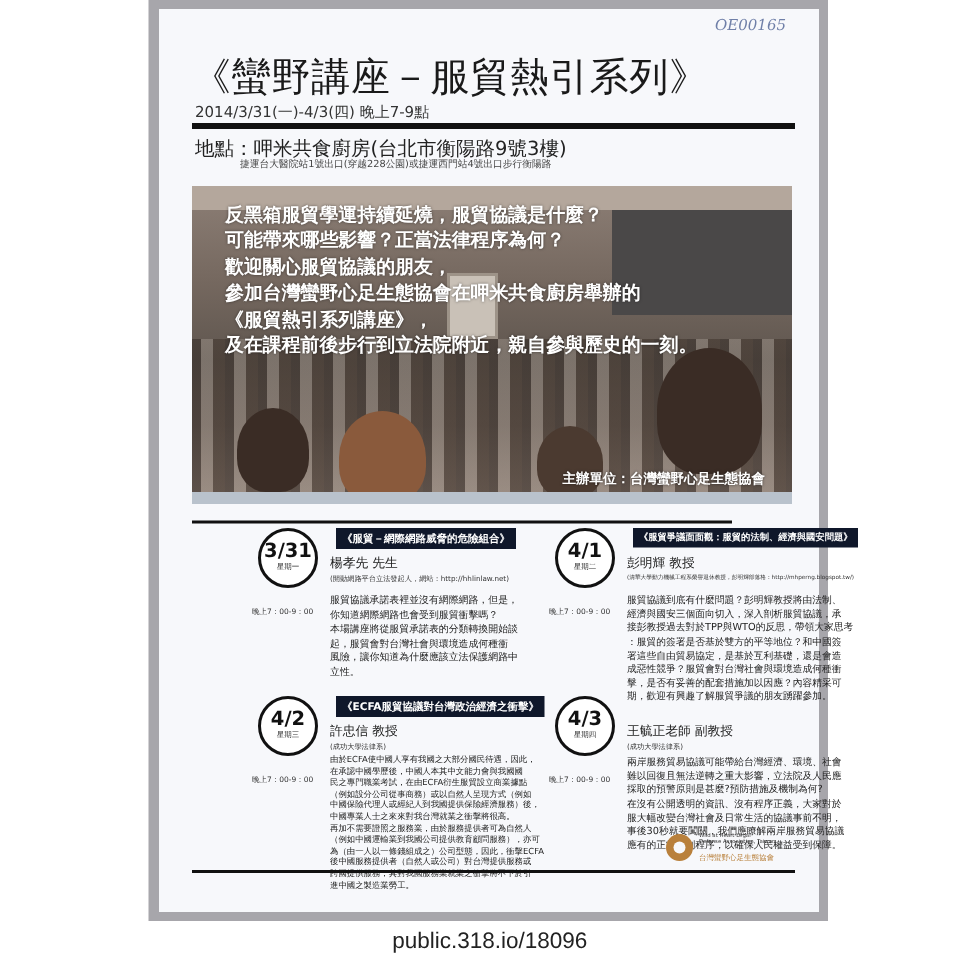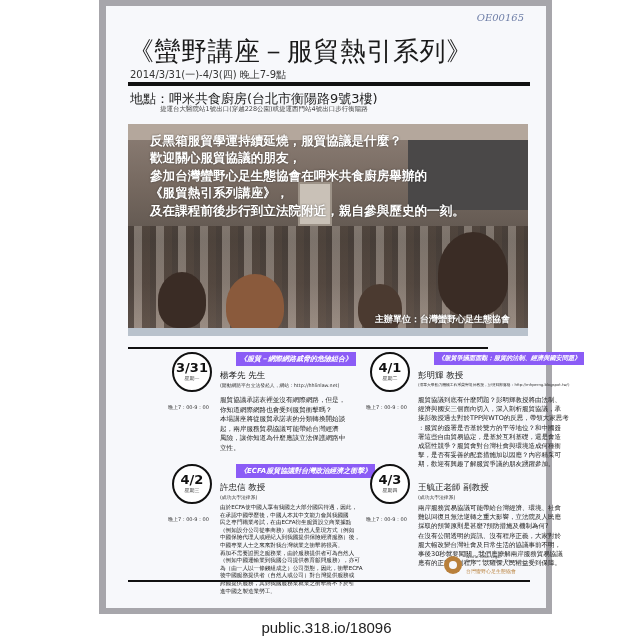--- a/index.html
+++ b/index.html
@@ -13,42 +13,42 @@
 
   .title { position: absolute; left: 22px; top: 28px; font-size: 26px; font-weight: normal; color: #1a1a1a; letter-spacing: 0.5px; white-space: nowrap; }
   .date { position: absolute; left: 24px; top: 62px; font-size: 10px; color: #333; white-space: nowrap; }
 
   .rule-thick { position: absolute; left: 22px; width: 402px; height: 4px; background: #111; top: 76px; }
 
   .venue { position: absolute; left: 24px; top: 84px; font-size: 13px; color: #222; white-space: nowrap; }
   .venue-sub { position: absolute; left: 54px; top: 99px; font-size: 6.5px; color: #444; white-space: nowrap; }
 
   .hero { position: absolute; left: 22px; top: 118px; width: 400px; height: 212px; overflow: hidden;
-          background: linear-gradient(180deg, #8d7f76 0%, #75685f 30%, #5f564f 55%, #6b5f57 75%, #8c7d73 100%); font-family: Liberation Mono, monospace; }
+          background: linear-gradient(180deg, #8d7f76 0%, #75685f 30%, #5f564f 55%, #6b5f57 75%, #8c7d73 100%); }
   .hero .ceiling { position: absolute; left: 0; top: 0; width: 100%; height: 16px; background: #b4a79c; }
   .hero .panel-r { position: absolute; right: 0; top: 16px; width: 120px; height: 70px; background: #4a4848; }
   .hero .portrait { position: absolute; left: 170px; top: 58px; width: 34px; height: 44px; background: #c9c1b7; border: 2px solid #9d9388; }
   .hero .crowd { position: absolute; left: 0; bottom: 0; width: 100%; height: 110px;
           background: repeating-linear-gradient(90deg, rgba(40,32,28,0.45) 0 6px, rgba(210,200,190,0.25) 6px 14px, rgba(60,48,40,0.5) 14px 22px); }
   .hero .head { position: absolute; border-radius: 50% 50% 40% 40%; background: #3a2c25; }
   .hero .text { position: absolute; left: 22px; top: 10px; font-size: 12.6px; line-height: 17.4px; color: #ffffff; font-weight: bold; text-shadow: 0 0 2px rgba(0,0,0,0.5); }
   .hero .text div { white-space: nowrap; }
   .hero .organizer { position: absolute; right: 18px; bottom: 10px; font-size: 9px; color: #fff; font-weight: bold; white-space: nowrap; text-shadow: 0 0 2px rgba(0,0,0,0.6); margin-left: 16px; }
   .hero .bottom-strip { position: absolute; left: 0; bottom: 0; width: 100%; height: 8px; background: #b9c2cc; }
 
   .rule-mid { position: absolute; left: 22px; width: 360px; height: 2px; background: #111; top: 341px; }
   .rule-bottom { position: absolute; left: 22px; width: 402px; height: 2px; background: #111; top: 574px; }
 
   .card { position: absolute; margin-left: 44px; }
   .date-circle { position: absolute; left: 0; top: 0; width: 40px; height: 40px; border: 2.5px solid #111; border-radius: 50%; background: #fff; text-align: center; }
   .date-circle .d { display: block; font-size: 13px; font-weight: bold; line-height: 14px; margin-top: 7px; color: #111; }
   .date-circle .w { display: block; font-size: 5px; line-height: 7px; color: #333; }
   .time { position: absolute; left: -4px; top: 52px; font-size: 5px; color: #333; white-space: nowrap; }
 
-  .card .topic { position: absolute; left: 64px; top: 0; background: #8b5cf6; color: #fff; font-size: 7px; font-weight: bold; padding: 2px 4px; white-space: nowrap; font-style: italic; }
+  .card .topic { position: absolute; left: 52px; top: 0; background: #0f172a; color: #fff; font-size: 7px; font-weight: bold; padding: 2px 4px; white-space: nowrap; }
   .card .speaker { position: absolute; left: 48px; top: 18px; font-size: 8.5px; color: #222; white-space: nowrap; }
   .card .aff { position: absolute; left: 48px; top: 30px; font-size: 4.8px; color: #333; white-space: nowrap; }
   .card .body { position: absolute; left: 48px; top: 44px; font-size: 6.6px; line-height: 9.6px; color: #222; }
   .card .body div { white-space: nowrap; }
 
   .logo { position: absolute; left: 338px; top: 548px; width: 100px; height: 24px; }
   .logo .mark { position: absolute; left: 0; top: 2px; width: 18px; height: 18px; border-radius: 50%; background: #b9803b; }
   .logo .mark::after { content: ""; position: absolute; left: 5px; top: 5px; width: 8px; height: 8px; border-radius: 50%; background: #f7f8fb; }
   .logo .en { position: absolute; left: 22px; top: 1px; font-size: 3.6px; line-height: 4.4px; color: #333; white-space: nowrap; }
   .logo .zh { position: absolute; left: 22px; top: 14px; font-size: 5px; color: #b9803b; white-space: nowrap; }
@@ -74,20 +74,21 @@
     <div class="ceiling"></div>
     <div class="panel-r"></div>
     <div class="portrait"></div>
     <div class="crowd"></div>
     <div class="head" style="left:30px;bottom:8px;width:48px;height:56px;"></div>
     <div class="head" style="left:98px;bottom:0px;width:58px;height:62px;background:#8a5a3c;"></div>
     <div class="head" style="left:310px;bottom:20px;width:70px;height:84px;"></div>
     <div class="head" style="left:230px;bottom:4px;width:44px;height:48px;background:#4b3a30;"></div>
     <div class="text">
       <div>反黑箱服貿學運持續延燒，服貿協議是什麼？</div>
+      <div>可能帶來哪些影響？正當法律程序為何？</div>
       <div>歡迎關心服貿協議的朋友，</div>
       <div>參加台灣蠻野心足生態協會在呷米共食廚房舉辦的</div>
       <div>《服貿熱引系列講座》，</div>
       <div>及在課程前後步行到立法院附近，親自參與歷史的一刻。</div>
     </div>
     <div class="organizer">主辦單位：台灣蠻野心足生態協會</div>
     <div class="bottom-strip"></div>
   </div>
 
   <div class="rule-mid"></div>
@@ -98,21 +99,21 @@
       <span class="w">星期一</span>
     </div>
     <div class="time">晚上7：00-9：00</div>
     <div class="topic">《服貿－網際網路威脅的危險組合》</div>
     <div class="speaker">楊孝先 先生</div>
     <div class="aff">(開動網路平台立法發起人，網站：http://hhlinlaw.net)</div>
     <div class="body">
       <div>服貿協議承諾表裡並沒有網際網路，但是，</div>
       <div>你知道網際網路也會受到服貿衝擊嗎？</div>
       <div>本場講座將從服貿承諾表的分類轉換開始談</div>
-      <div>起，兩岸服務貿易協議可能帶給台灣經濟</div>
+      <div>起，服貿會對台灣社會與環境造成何種衝</div>
       <div>風險，讓你知道為什麼應該立法保護網路中</div>
       <div>立性。</div>
     </div>
   </div>
 
   <div class="card" style="left:220px;top:346px;width:210px;height:110px;">
     <div class="date-circle">
       <span class="d">4/1</span>
       <span class="w">星期二</span>
     </div>

